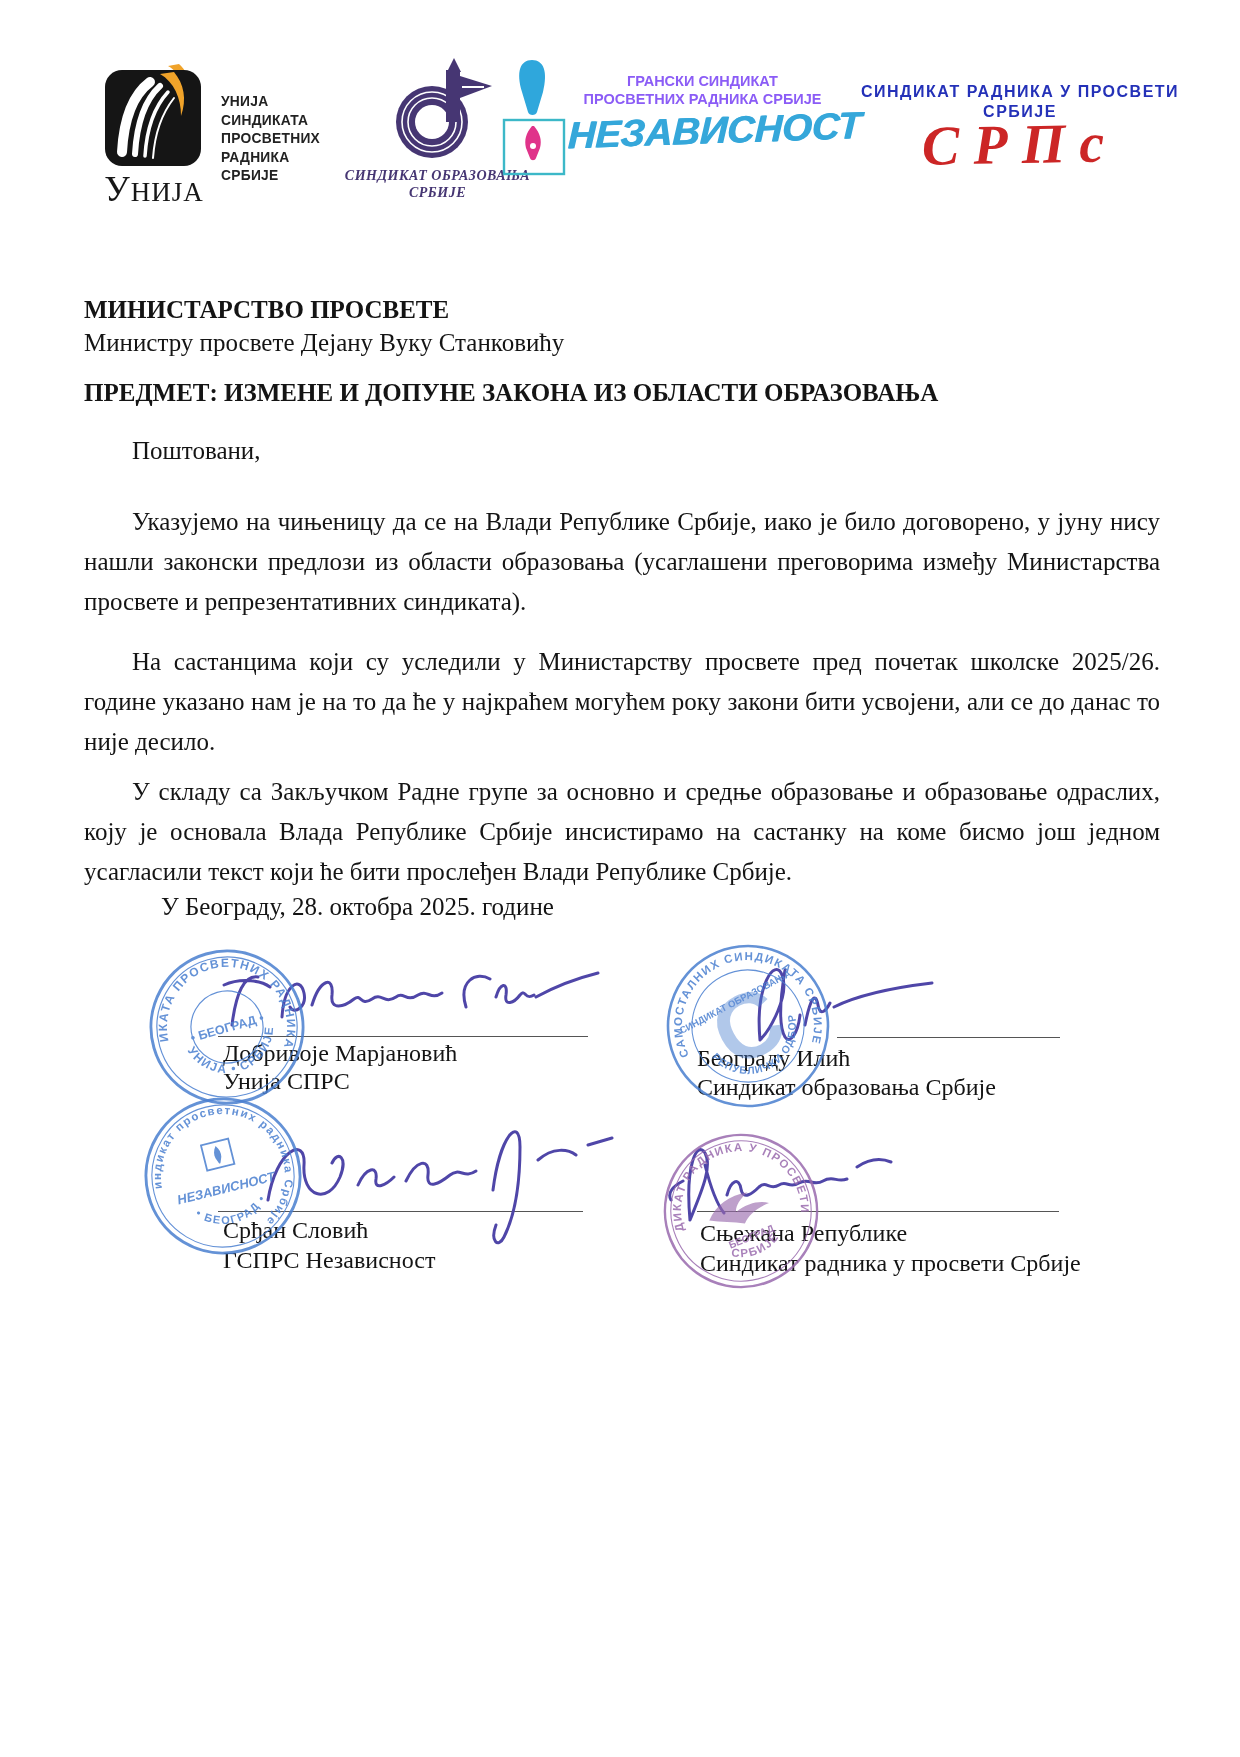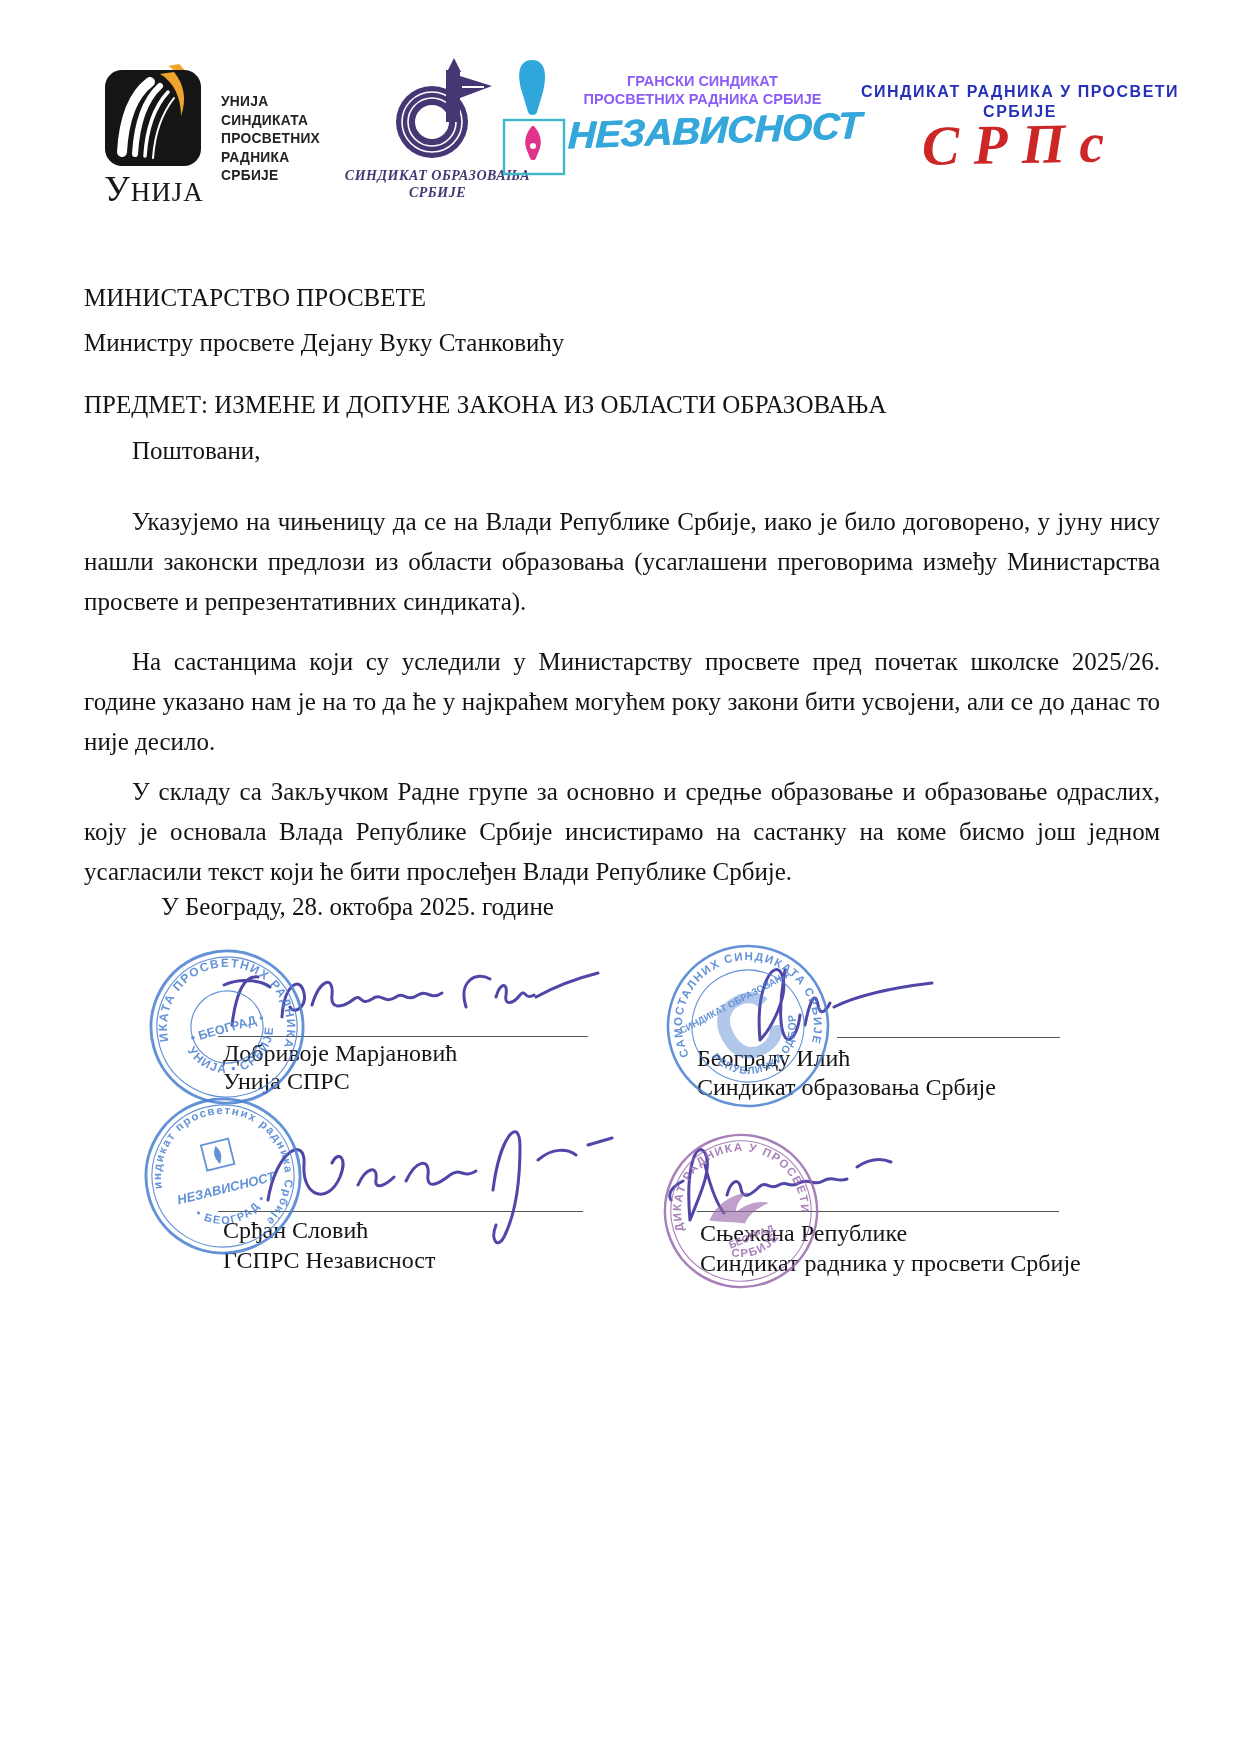--- a/index.html
+++ b/index.html
@@ -19,23 +19,23 @@
   #nez-wordmark{left:568px;top:110px;width:255px;text-align:center;font-family:"Liberation Sans",sans-serif;
             font-weight:bold;font-style:italic;font-size:38px;color:#35a7da;transform:skewX(-4deg) rotate(-2deg);
             text-shadow:1px 0 0 #35a7da;}
   #srps-text{left:845px;top:82px;width:350px;text-align:center;font-family:"Liberation Sans",sans-serif;
             font-weight:bold;font-size:16px;line-height:20px;color:#2431b8;letter-spacing:1.5px;}
   #srps-wordmark{left:860px;top:112px;width:320px;text-align:center;font-style:italic;font-weight:bold;
             font-size:56px;color:#cc2626;letter-spacing:14px;transform:rotate(-1deg);}
 
   
   .ltr{position:absolute;left:84px;font-size:25px;}
-  #title{top:284px;font-weight:normal;}
+  #title{top:296px;font-weight:bold;}
   #recipient{top:329px;}
-  #subject{top:379px;font-weight:normal;margin-top:12px;}
+  #subject{top:379px;font-weight:bold;}
   #salutation{left:132px;top:437px;}
   .para{position:absolute;left:84px;width:1076px;font-size:25px;line-height:40px;
         text-align:justify;text-indent:48px;}
   #p1{top:477px;} #p2{top:617px;} #p3{top:747px;}
   #dateline{left:161px;top:893px;}
 
   
   .sig-line{position:absolute;height:0;border-top:1.6px solid #555;z-index:2;}
   .sig-name{position:absolute;font-size:24px;z-index:2;}
   .sig-org{position:absolute;font-size:24px;z-index:2;}

